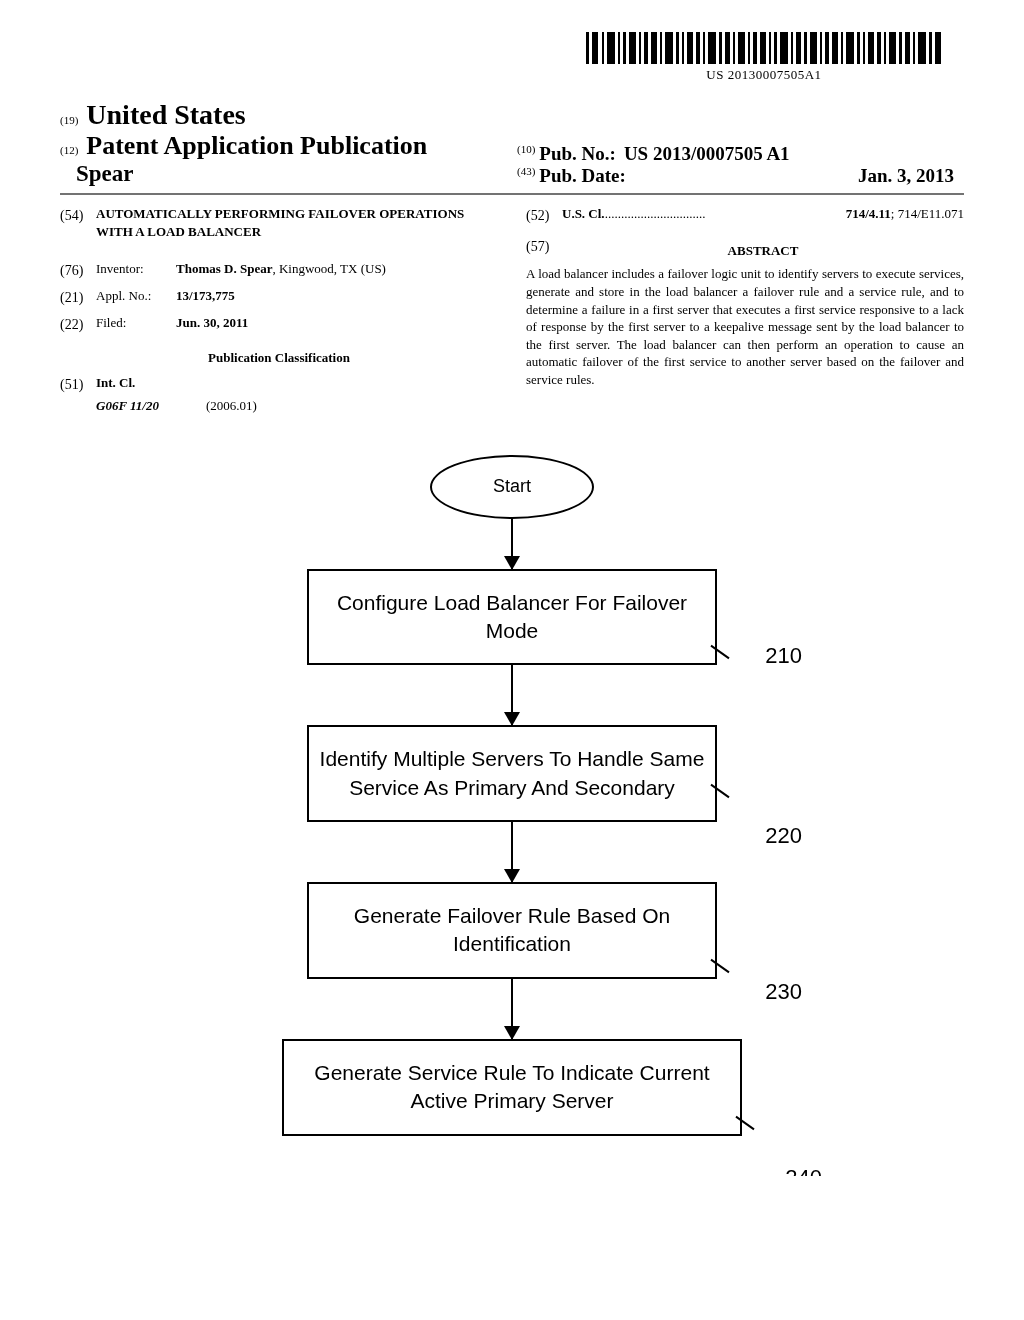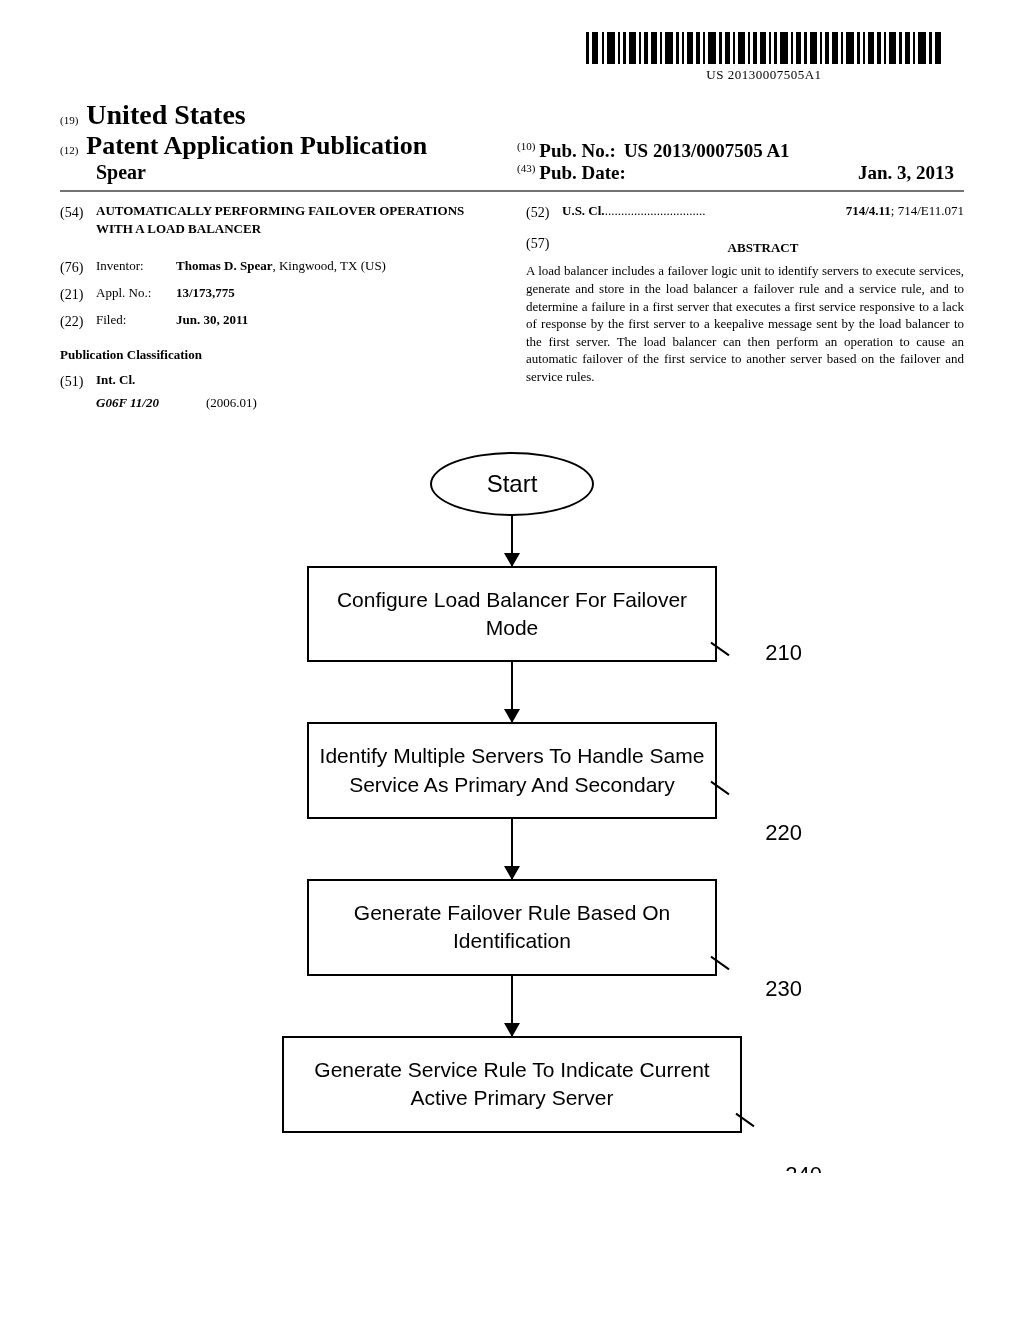--- a/index.html
+++ b/index.html
@@ -47,62 +47,62 @@
   }
   .country {
     font-size: 28px;
     font-weight: bold;
   }
   .pub-type {
     font-size: 26px;
     font-weight: bold;
   }
   .inventor-line {
-    font-size: 20px;
+    font-size: 23px;
     font-weight: bold;
-    margin-left: 36px;
+    margin-left: 16px;
   }
   .pub-row { display:flex; font-size:19px; font-weight:bold;text-align:right; }
   .pub-row .lbl { }
   .pub-row .val { margin-left:auto; padding-right:10px;}
   .pub-row .valL { margin-left:8px; }
   .biblio {
     display: flex;
     gap: 28px;
     font-size: 13px;
     line-height: 1.35;
   }
   .col { flex:1; }
   .field-row { display:flex; margin-bottom:6px; }
   .field-num { font-size:14px; width:36px; flex-shrink:0; padding-top:2px;}
   .field-label { width:80px; flex-shrink:0; }
   .field-val { flex:1; }
   .title-block { font-weight:bold; text-transform:uppercase; margin-bottom:14px;}
-  .section-head { font-weight:bold; margin:14px 0 8px 0;}
+  .section-head { font-weight:bold; text-align:center; margin:14px 0 8px 0;}
   .intcl-row { display:flex; }
   .intcl-code { font-style:italic; font-weight:bold; width:110px; margin-left:36px;}
   .uscl-row { display:flex; margin-bottom:10px;}
   .uscl-tail { font-weight:normal; }
   .abstract-head { font-weight:bold; text-align:center; margin:6px 0 6px 0;}
   .abstract-body { text-align:justify; }
   
   .flowchart {
     margin: 40px auto 0 auto;
     width: 560px;
     position: relative;
     font-family: Arial, Helvetica, sans-serif;
   }
   .fc-start {
     width: 160px;
     height: 60px;
     border: 2px solid #000;
     border-radius: 50%;
     margin: 0 auto;
     display:flex; align-items:center; justify-content:center;
-    font-size: 24px;
+    font-size: 18px;
   }
   .fc-box {
     width: 410px;
     border: 2px solid #000;
     margin: 0 auto;
     padding: 18px 10px;
     text-align:center;
     font-size: 21px;
     line-height:1.35;
     box-sizing:border-box;

